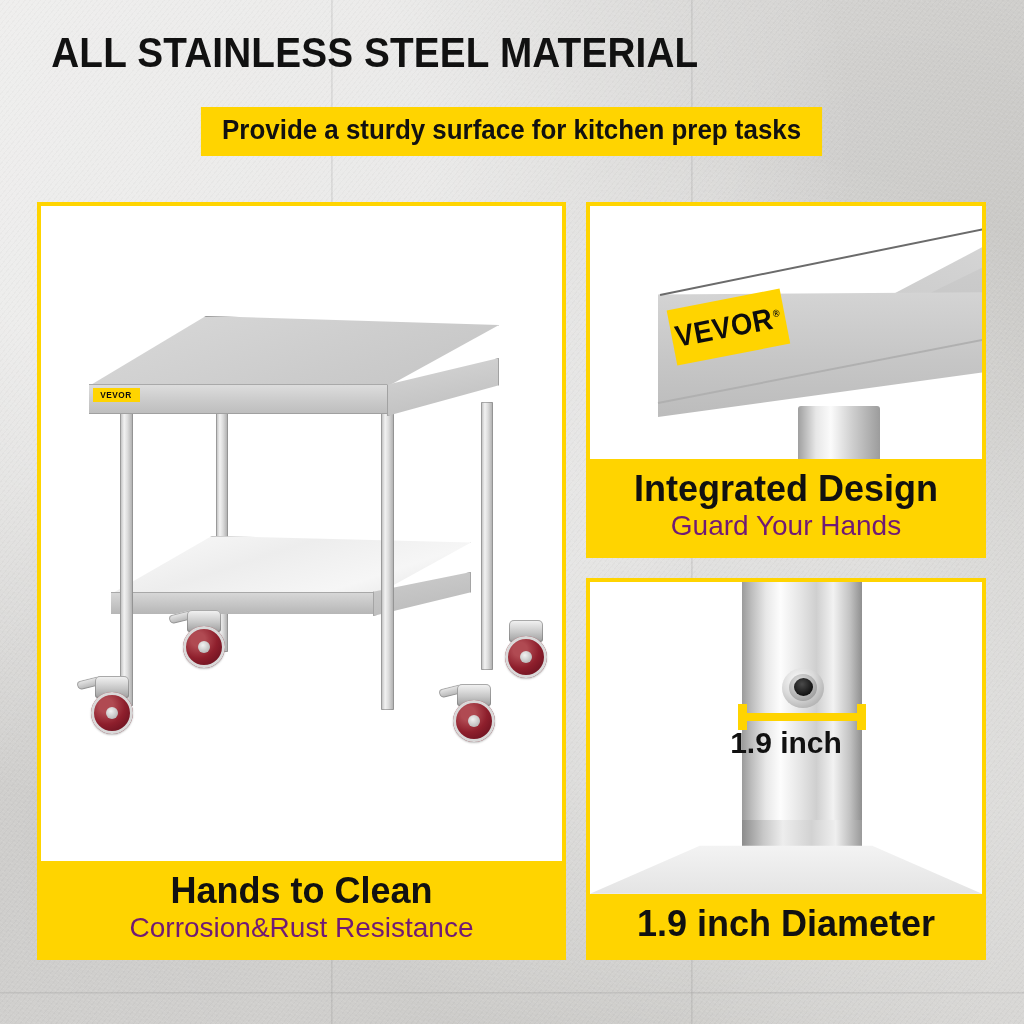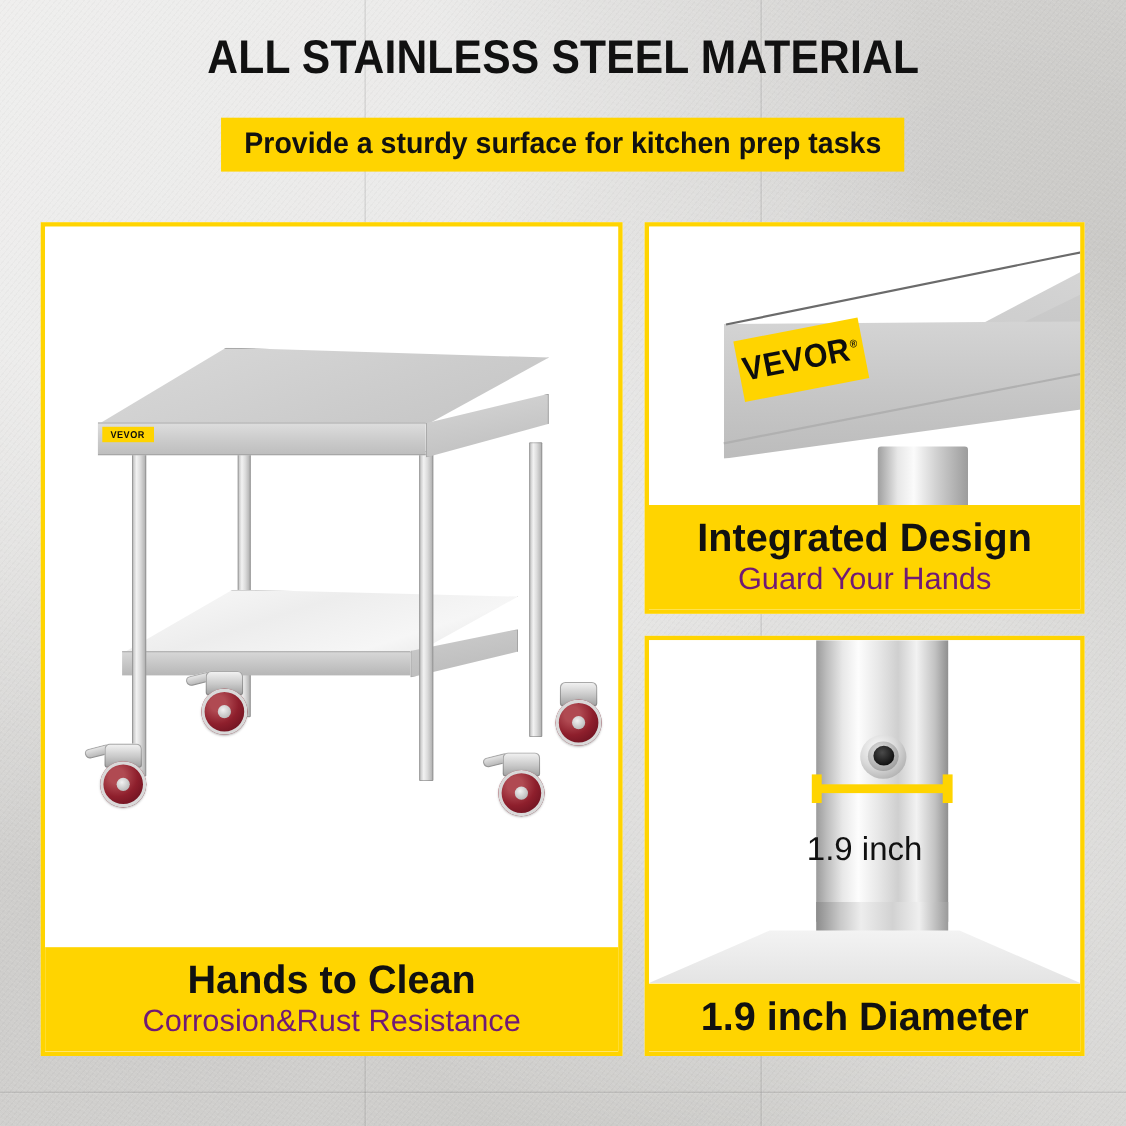--- a/index.html
+++ b/index.html
@@ -30,21 +30,21 @@
       repeating-linear-gradient(8deg, rgba(255,255,255,.07) 0 2px, rgba(0,0,0,0) 2px 5px);
   }
   #bg .seam-v { position:absolute; top:0; bottom:0; width:2px;
     background:linear-gradient(to right, rgba(0,0,0,.02), rgba(0,0,0,.13), rgba(255,255,255,.18)); }
   #bg .seam-h { position:absolute; left:0; right:0; height:2px;
     background:linear-gradient(to bottom, rgba(0,0,0,.02), rgba(0,0,0,.13), rgba(255,255,255,.20)); }
 
   
   #headline {
     position:absolute; top:30px; left:0; width:1024px;
-    text-align:center; z-index:5;
+    z-index:5;
   }
   #headline .h1 {
     font-size:43px; font-weight:bold; letter-spacing:.2px;
     color:#111; line-height:1.04;
     transform:scaleX(.90); transform-origin:center;
   }
   #headline .sub-wrap { margin-top:32px; display:flex; justify-content:center; }
   #headline .sub {
     background:#ffd400; color:#111;
     font-size:27px; font-weight:bold;
@@ -234,21 +234,21 @@
     background:radial-gradient(circle at 42% 34%, #4a4a4a, #121212 70%, #000 100%);
   }
   .legshot .dim-bar {
     position:absolute; left:150px; top:131px; width:124px; height:8px; background:#ffd400;
   }
   .legshot .dim-cap { position:absolute; top:122px; width:9px; height:26px; background:#ffd400; }
   .legshot .dim-cap.l { left:148px; }
   .legshot .dim-cap.r { left:267px; }
   .legshot .dim-label {
     position:absolute; left:0; top:144px; width:100%; text-align:center;
-    font-size:30px; font-weight:normal; color:#111;margin-top:30px;
+    font-size:30px; font-weight:bold; color:#111;
   }
 </style>
 </head>
 <body>
 
 <div id="bg">
   <div class="tile-noise"></div>
   <div class="grain"></div>
   <div class="seam-v" style="left:331px;"></div>
   <div class="seam-v" style="left:691px;"></div>

